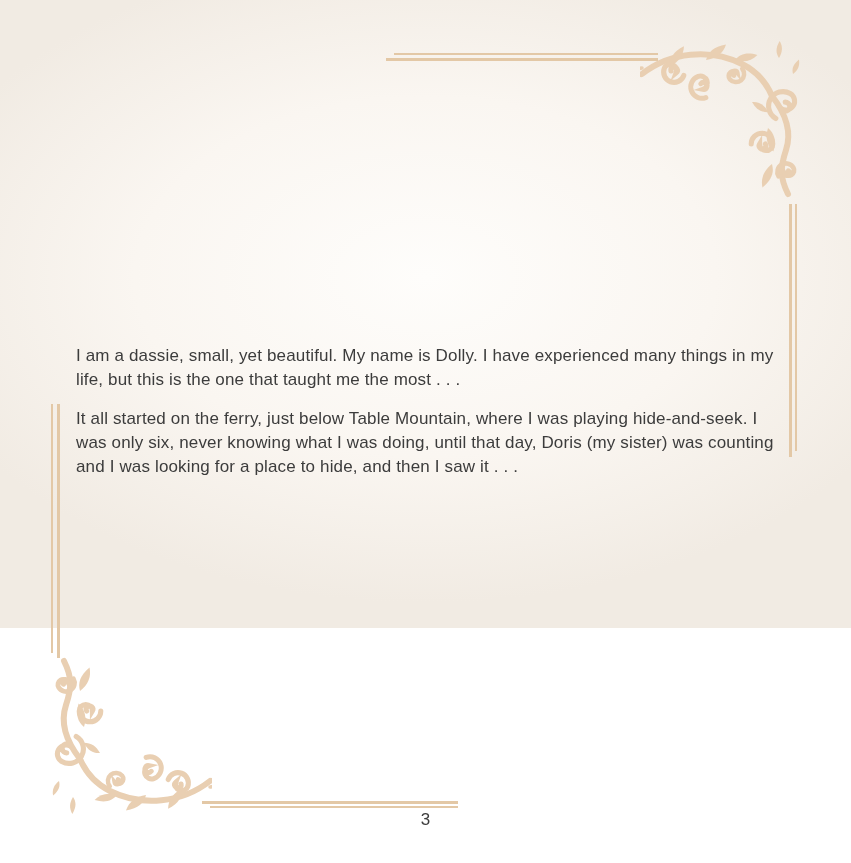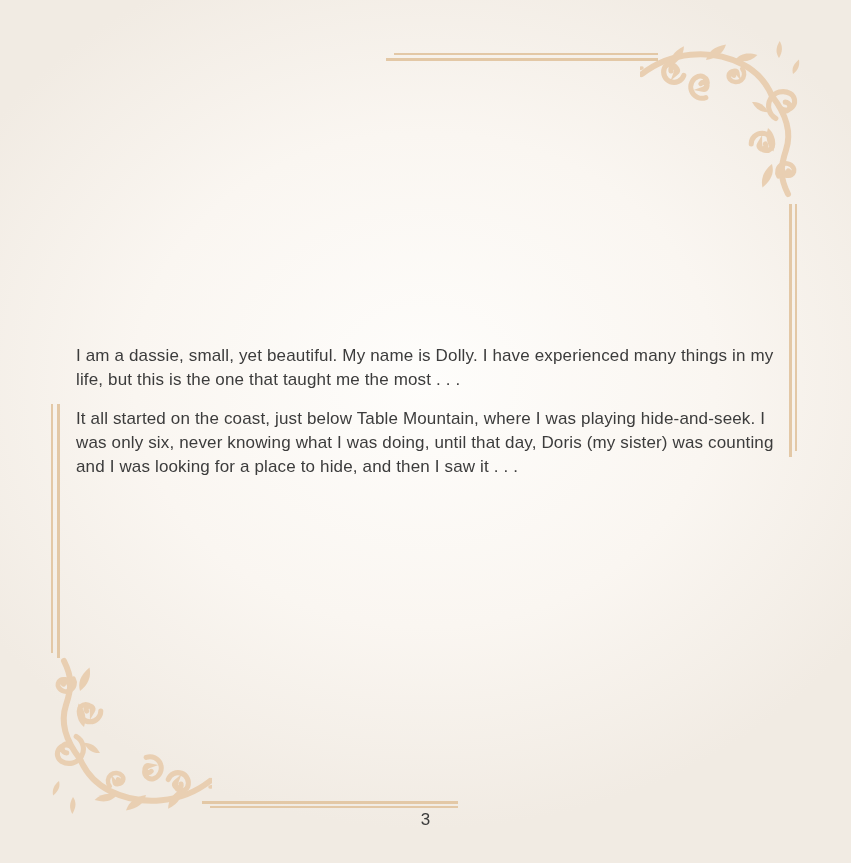--- a/index.html
+++ b/index.html
@@ -1,21 +1,21 @@
 <!DOCTYPE html>
 <html style="--ornament: #e9cfb2; --line: #e3c8a6; --text: #3c3c3c; --bg-center: #fefdfb; --bg-edge: #f1ebe3;"><head>
 <meta charset="utf-8">
 <style>
   html, body { margin: 0; padding: 0; }
   body {
     width: 851px; height: 863px; overflow: hidden;
     font-family: "Liberation Sans", "DejaVu Sans", sans-serif;
   }
   .page {
-    position: relative; width: 851px; height: 863px;
+    position: relative; width: 851px; height: 628px;
     background: radial-gradient(ellipse 62% 52% at 50% 44%,
                 var(--bg-center, #fefdfb) 0%,
                 #faf6f1 55%,
                 var(--bg-edge, #f1ebe3) 100%);
   }
 
   
   .corner { position: absolute; width: 170px; height: 170px; }
   .corner.tr { left: 640px; top: 40px; }
   .corner.bl { left: 42px; top: 645px; }
@@ -93,18 +93,18 @@
   <div class="rule top-thick"></div>
   <div class="rule right-thick"></div>
   <div class="rule right-thin"></div>
   <div class="rule left-thin"></div>
   <div class="rule left-thick"></div>
   <div class="rule bottom-thick"></div>
   <div class="rule bottom-thin"></div>
 
   <main class="text-block">
     <p>I am a dassie, small, yet beautiful. My name is Dolly. I have experienced many things in my life, but this is the one that taught me the most . . .</p>
-    <p>It all started on the coast, just below Table Mountain, where I was playing hide-and-seek. I was only six, never knowing what I was doing, until that day, Doris (my sister) was counting and I was looking for a place to hide, and then I saw it . . .</p>
+    <p>It all started on the ferry, just below Table Mountain, where I was playing hide-and-seek. I was only six, never knowing what I was doing, until that day, Doris (my sister) was counting and I was looking for a place to hide, and then I saw it . . .</p>
   </main>
 
   <div class="page-number">3</div>
 
 </div>
 
 </body></html>

